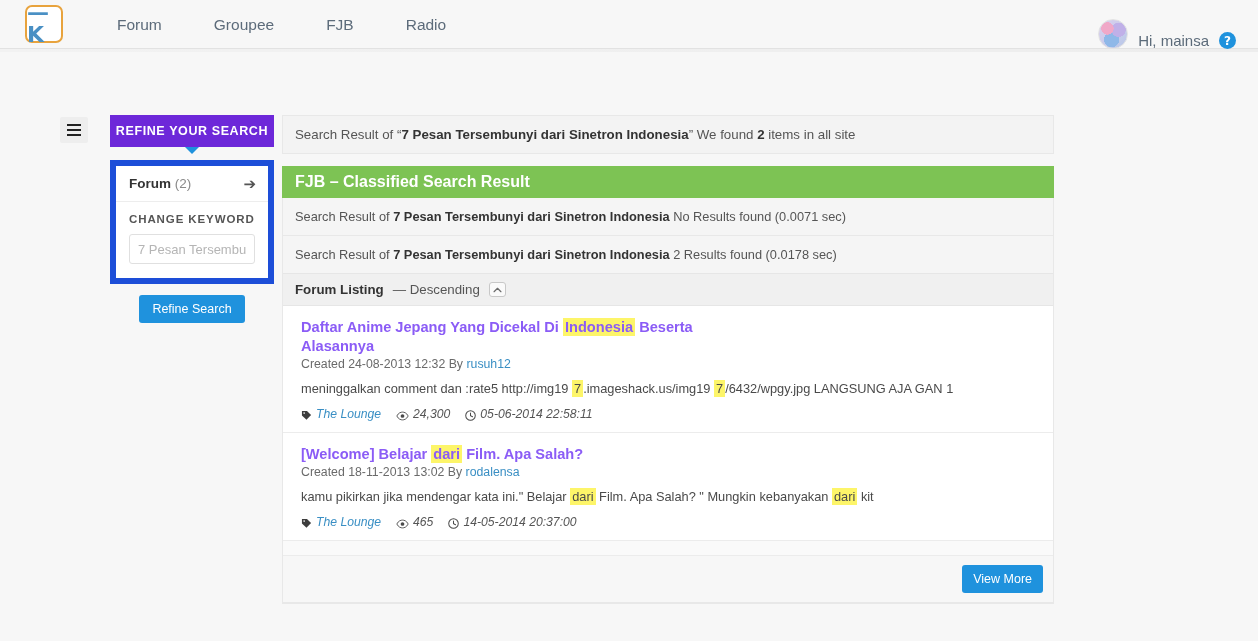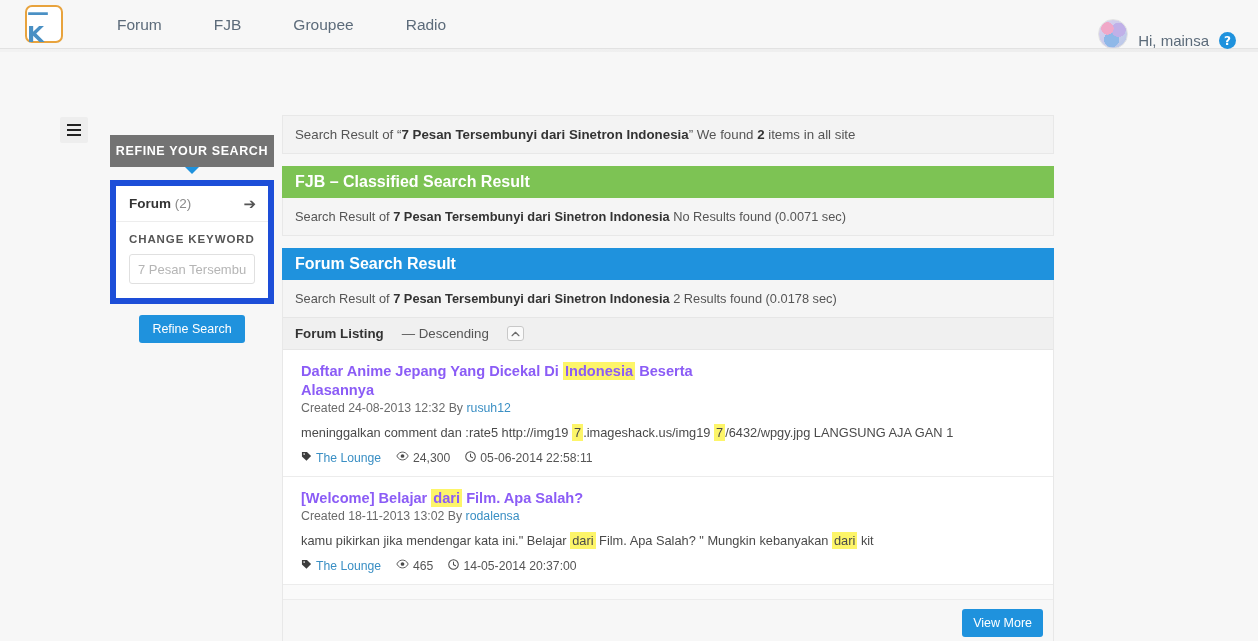--- a/index.html
+++ b/index.html
@@ -157,30 +157,29 @@
     background: #222;
   }
 
   
   .sidebar {
     position: absolute;
     left: 110px; top: 66px;
     width: 164px;
   }
   .refine-head {
-    background: #737373;
+    background: #6d28d9;
     color: #fff;
     font-size: 12.5px;
     font-weight: bold;
     letter-spacing: 0.6px;
     text-align: center;
     height: 32px;
     line-height: 32px;
     position: relative;
-    margin-top: 20px;
   }
   .refine-head::after {
     content: "";
     position: absolute;
     left: 50%;
     bottom: -7px;
     margin-left: -7px;
     border-left: 7px solid transparent;
     border-right: 7px solid transparent;
     border-top: 7px solid #1f92dd;
@@ -279,21 +278,21 @@
 
   .listing-bar {
     background: #f0f0f0;
     border-top: 1px solid #e6e6e6;
     border-bottom: 1px solid #e6e6e6;
     padding: 8px 12px;
     font-size: 13.3px;
     color: #555;
     display: flex;
     align-items: flex-end;
-    gap: 18px;
+    gap: 9px;
   }
   .listing-bar b { color: #333; font-weight: bold; }
   .sort-btn {
     width: 17px; height: 15px;
     border: 1px solid #c8c8c8;
     border-radius: 3px;
     background: #fafafa;
     display: inline-flex;
     align-items: center; justify-content: center;
     cursor: pointer;
@@ -333,23 +332,24 @@
   }
   .result-footer {
     display: flex;
     align-items: center;
     gap: 5px;
     font-size: 12.2px;
     color: #555;
   }
   .result-footer .chip {
     display: inline-flex;
-    align-items: flex-start;
+    align-items: flex-end;
     gap: 4px;
     margin-right: 10px;
+    font-style: italic;
   }
   .result-footer a { color: #3a8fc4; text-decoration: none; }
 
   .empty-row {
     height: 15px;
     background: #fafafa;
     border-bottom: 1px solid #ececec;
   }
   .viewmore-row {
     background: #f7f7f7;
@@ -373,22 +373,22 @@
 <body>
 
 <div class="header">
 
   <div class="logo-box">
     <span class="logo-k">—K</span>
   </div>
 
   <nav class="nav">
     <a href="#">Forum</a>
+    <a href="#">Groupee</a>
     <a href="#">FJB</a>
-    <a href="#">Groupee</a>
     <a href="#">Radio</a>
   </nav>
 
 
   <div class="user-area">
     <div class="avatar"></div>
     <span class="user-name">Hi, mainsa</span>
     <span class="help-icon">?</span>
   </div>
 </div>
@@ -431,21 +431,20 @@
       <span>Search Result of “</span><b>7 Pesan Tersembunyi dari Sinetron Indonesia</b><span>” We found </span><b>2</b><span> items in all site</span>
     </div>
 
     <div class="banner green">FJB – Classified Search Result</div>
     <div class="panel">
       <div class="panel-line">
         <span>Search Result of </span><b>7 Pesan Tersembunyi dari Sinetron Indonesia</b><span>  No Results found (0.0071 sec)</span>
       </div>
     </div>
 
-    <div class="banner blue">Forum Search Result</div>
     <div class="panel">
       <div class="panel-line">
         <span>Search Result of </span><b>7 Pesan Tersembunyi dari Sinetron Indonesia</b><span> 2 Results found (0.0178 sec)</span>
       </div>
 
       <div class="listing-bar">
         <b>Forum Listing</b>
         <span>— Descending</span>
         <span class="sort-btn">
           <svg width="9" height="6" viewBox="0 0 10 7">

